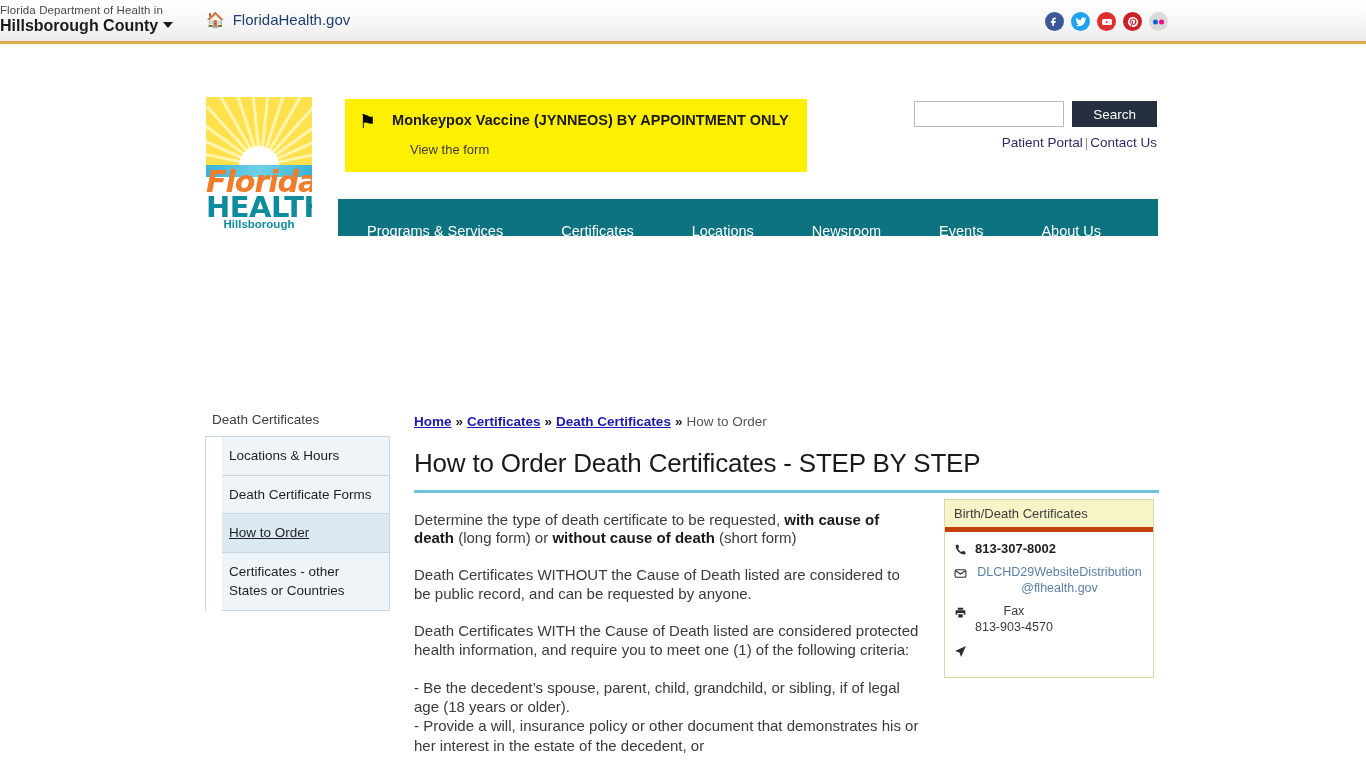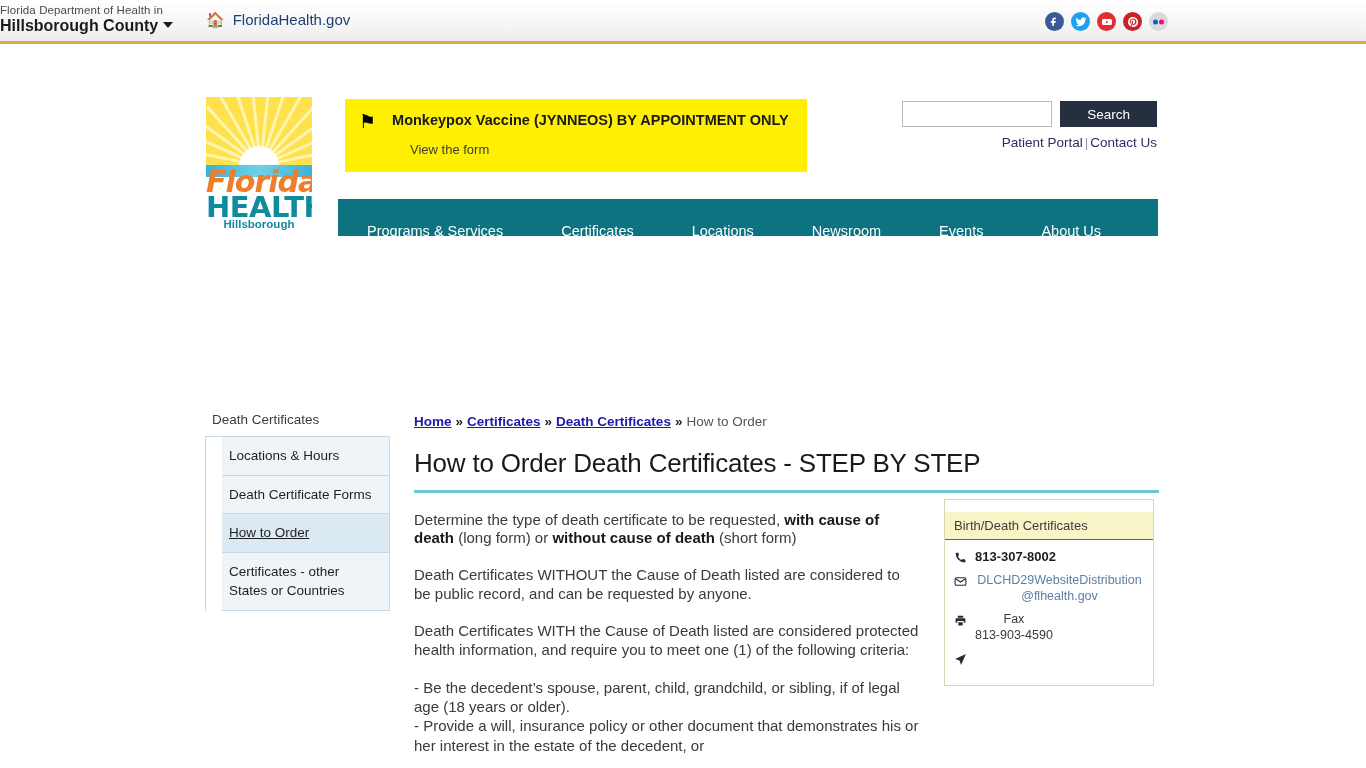--- a/index.html
+++ b/index.html
@@ -128,21 +128,21 @@
 
   .search-wrap { position: absolute; right: 209px; top: 57px; display: flex; }
   .search-input {
     width: 150px; height: 26px;
     border: 1px solid #b9b9b9; background: #fff;
     font-size: 13px; padding: 0 5px;
     font-family: "Liberation Sans", sans-serif;
     outline: none;
   }
   .search-btn {
-    margin-left: 8px; height: 26px; padding: 0 27px;
+    margin-left: 8px; height: 26px; padding: 0 21px;
     background: #262f40; color: #ffffff; border: none;
     font-size: 13.5px; cursor: pointer;
     font-family: "Liberation Sans", sans-serif;
   }
   .util-links {
     position: absolute; right: 209px; top: 91px;
     font-size: 13.5px; color: #2d2d66;
   }
   .util-links a { color: #2d2d66; text-decoration: none; cursor: pointer; }
   .util-sep { color: #999; margin: 0 2px; }
@@ -202,22 +202,21 @@
   .para.tight { line-height: 1.28; }
 
   
   .rcard {
     position: absolute; left: 944px; top: 305px; width: 210px;
     border: 1px solid #d9d6ae; background: #ffffff;
   }
   .rcard-head {
     background: #f7f4c8; padding: 6px 9px;
     font-size: 13px; color: #3c3c3c;
-    border-bottom: 1px solid #c2410c;
-    margin-top: 12px;
+    border-bottom: 5px solid #c2410c;
   }
   .rcard-body { padding: 9px 9px 11px 9px; }
   .citem { display: flex; gap: 7px; margin-bottom: 8px; }
   .cicon { width: 14px; flex: 0 0 14px; color: #2b2b2b; padding-top: 2px; }
   .cicon svg { display: block; }
   .ctxt { font-size: 12.5px; line-height: 1.24; color: #3a3a3a; text-align: center; }
   .ctxt.bold { font-weight: bold; color: #1e1e1e; font-size: 13px; }
   .ctxt a { color: #5b7fa6; text-decoration: none; cursor: pointer; word-break: break-word; }
   .clabel { font-weight: bold; color: #1e1e1e; font-size: 12.5px; }
 </style>
@@ -389,21 +388,21 @@
       </div>
 
       <div class="citem">
         <span class="cicon">
           <svg width="13" height="13" viewBox="0 0 24 24" fill="#2b2b2b">
               <path d="M7 3h10v4H7zM4 8h16a1 1 0 0 1 1 1v6a1 1 0 0 1-1 1h-2v-3H6v3H4a1 1 0 0 1-1-1V9a1 1 0 0 1 1-1zM8 15h8v6H8z"></path>
             </svg>
         </span>
         <span class="ctxt">
           <span>Fax</span><br>
-          <span>813-903-4590</span>
+          <span>813-903-4570</span>
         </span>
       </div>
 
       <div class="citem">
         <span class="cicon">
           <svg width="13" height="13" viewBox="0 0 24 24" fill="#2b2b2b">
               <path d="M22 2L2 11l8 3 3 8z"></path>
             </svg>
         </span>
       </div>

